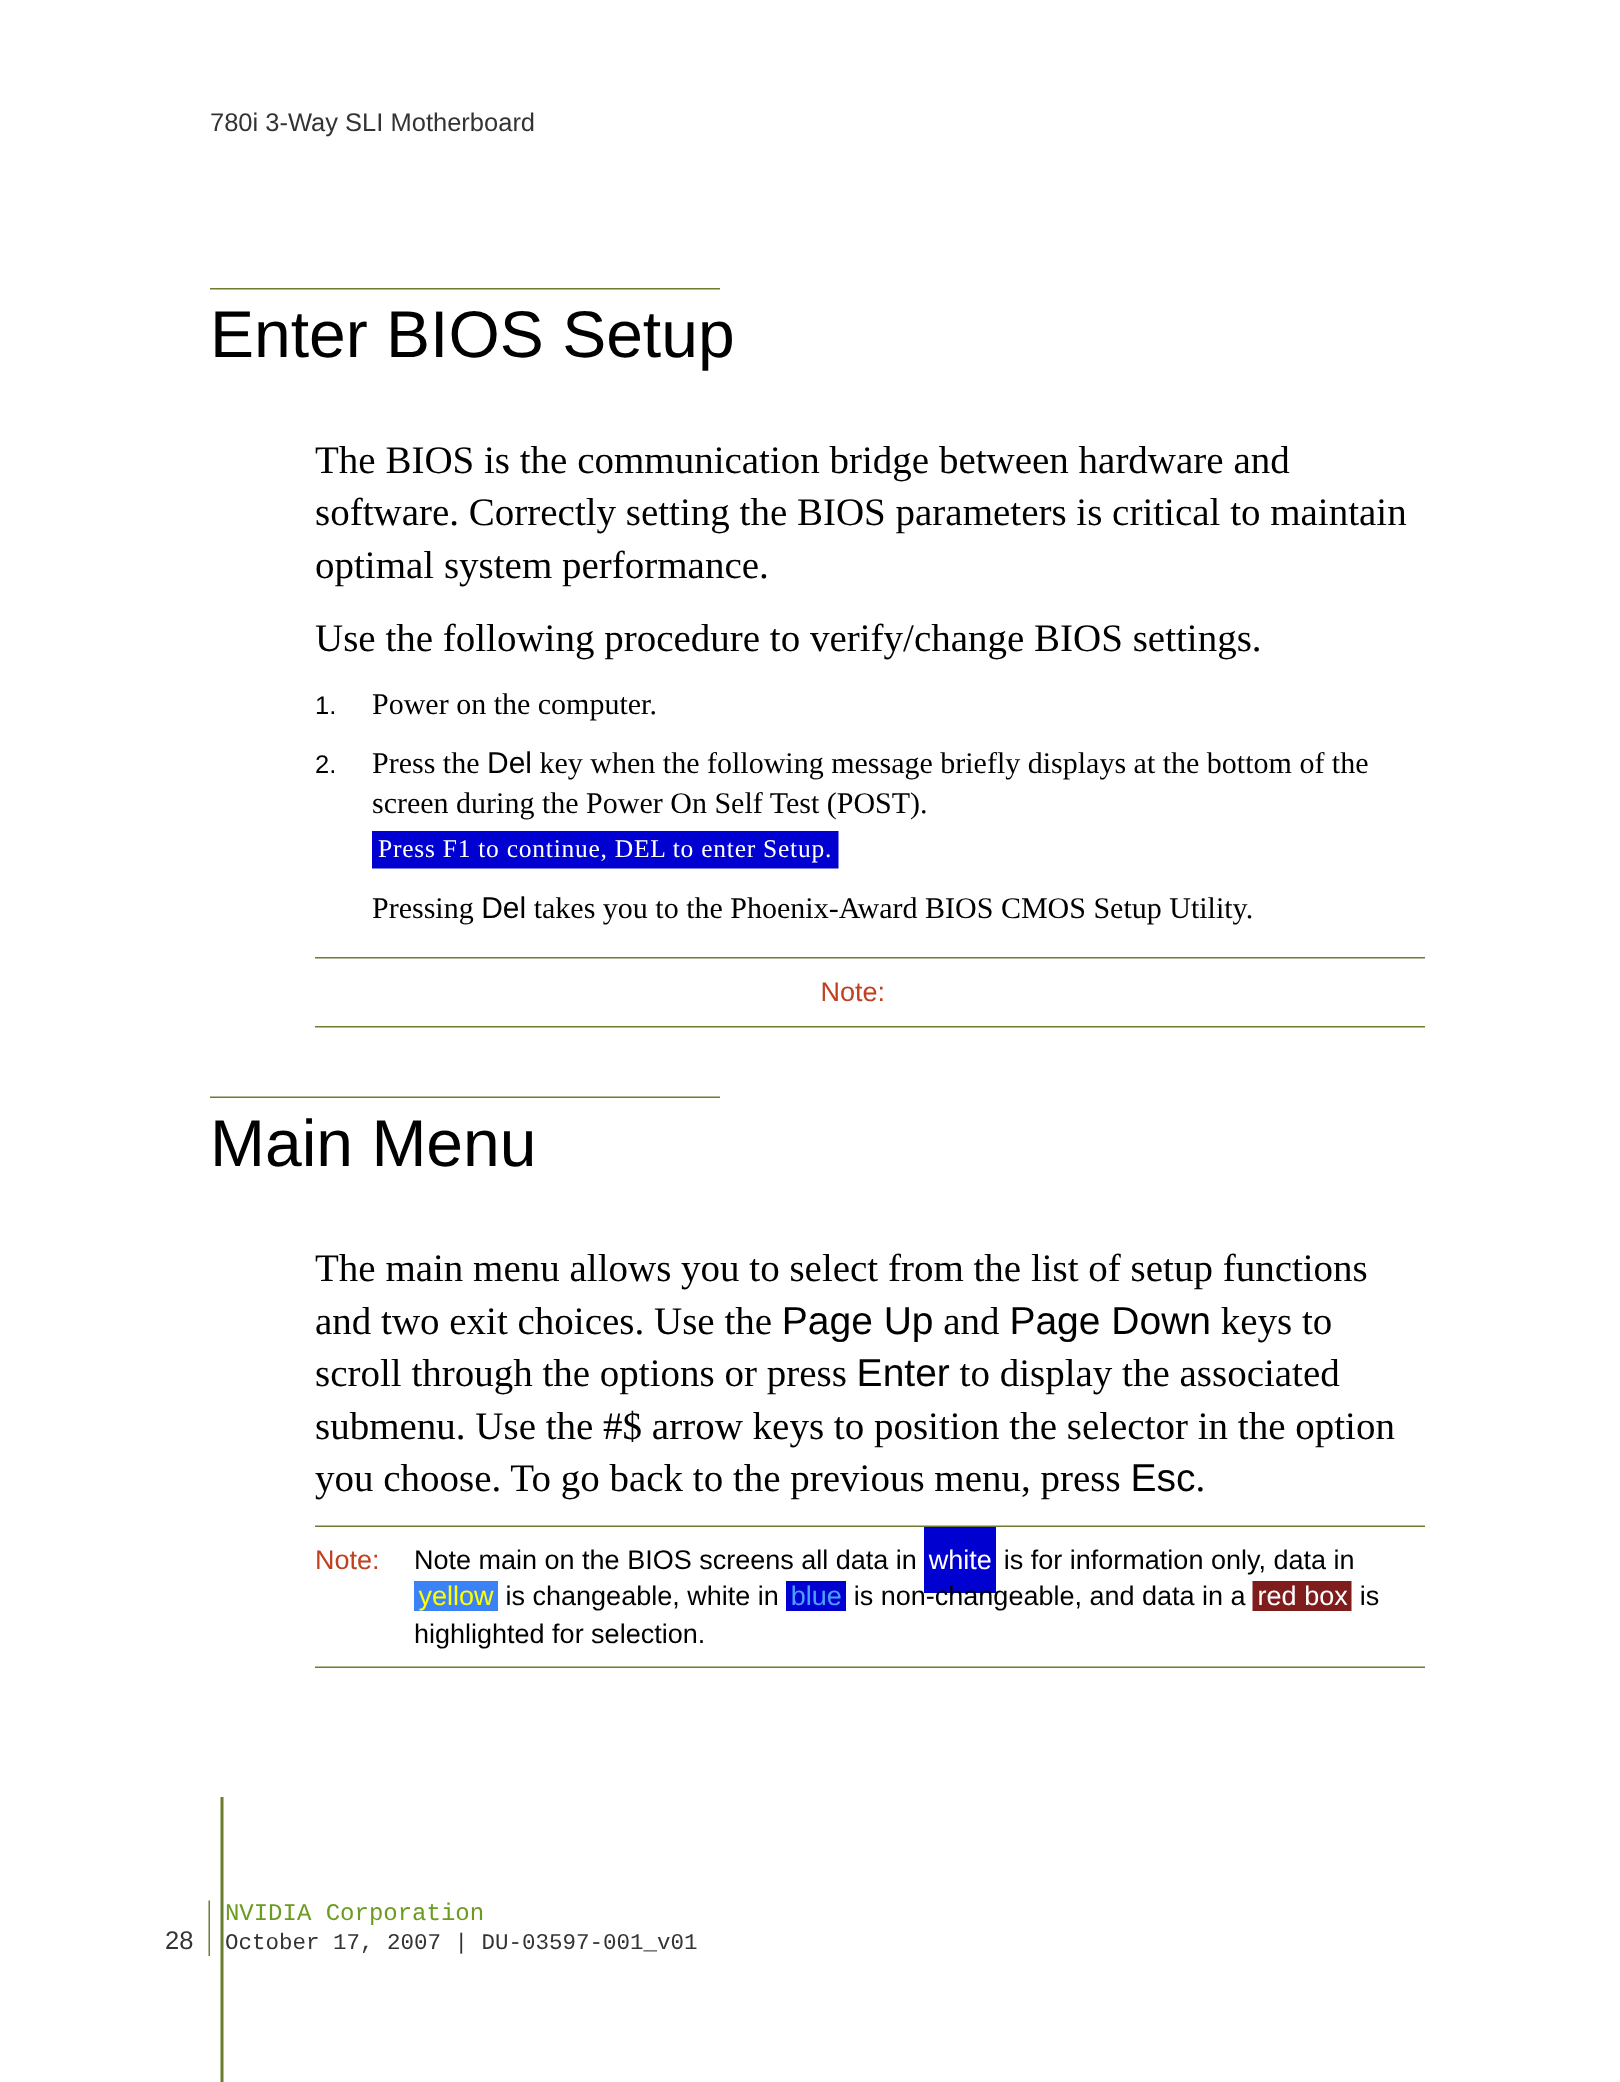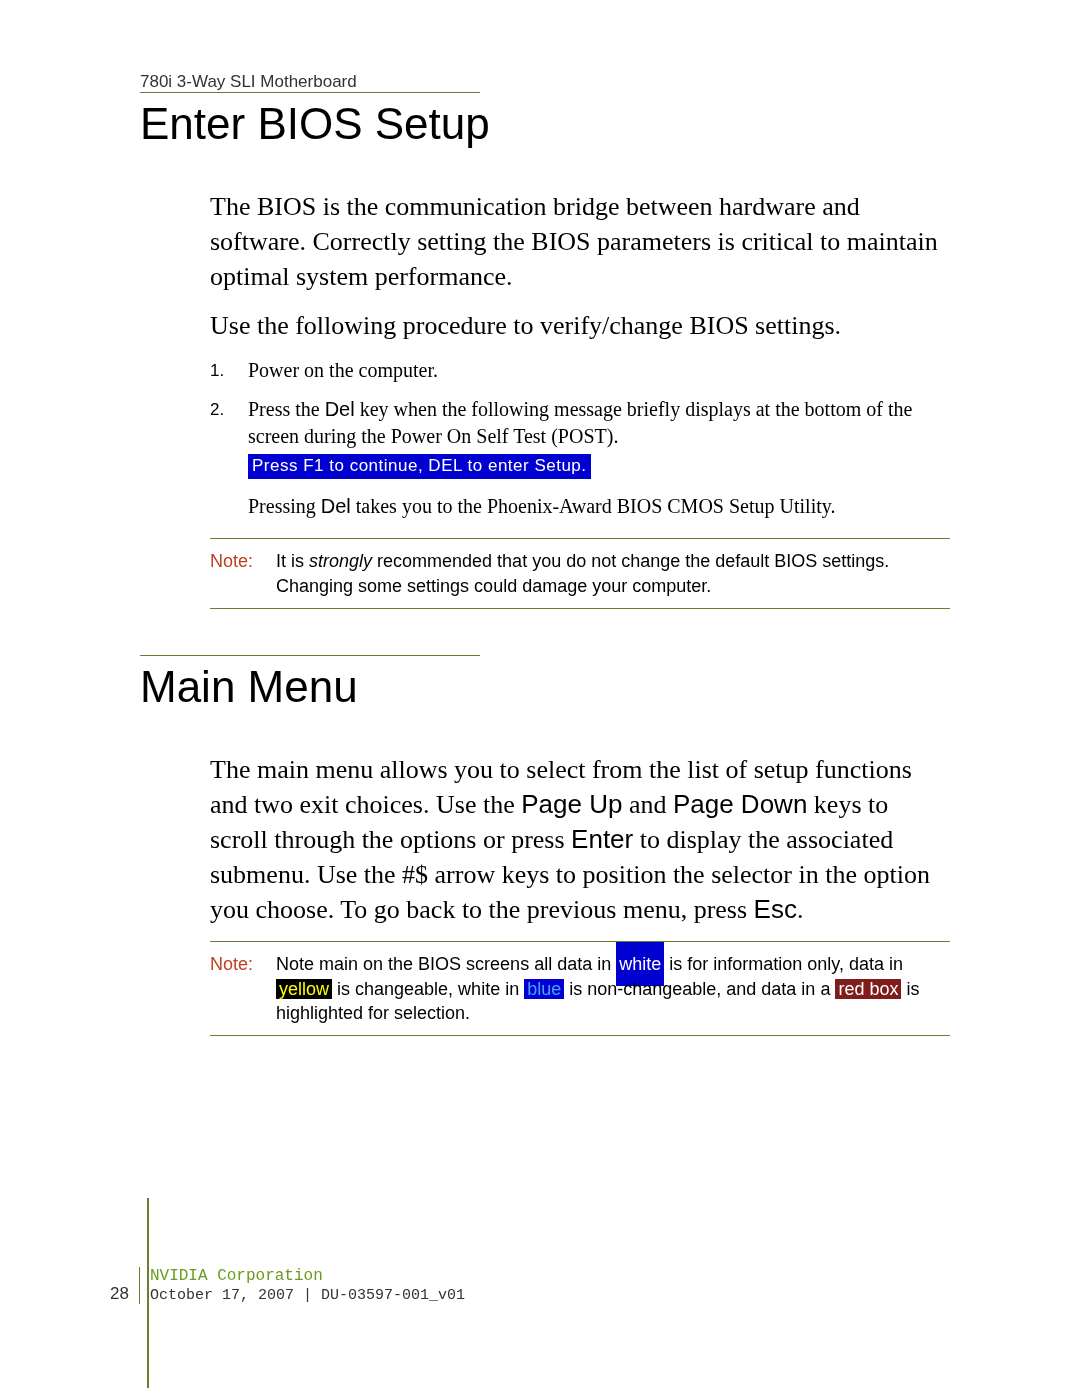--- a/index.html
+++ b/index.html
@@ -13,20 +13,21 @@
       height: 1388px;
       font-family: Georgia, 'Times New Roman', serif;
       color: #000;
       position: relative;
       padding: 72px 110px 72px 110px;
     }
     .header {
       font-family: Arial, Helvetica, sans-serif;
       font-size: 17px;
       color: #333;
+      margin-bottom: 100px;
       padding-left: 30px;
     }
     .section-rule {
       border: none;
       border-top: 1.5px solid #6b7d2e;
       width: 340px;
       margin-left: 30px;
       margin-bottom: 6px;
     }
     .section-title {
@@ -62,21 +63,21 @@
       flex-shrink: 0;
       padding-top: 3px;
     }
     .list-text {
       flex: 1;
     }
     .sans-key {
       font-family: Arial, Helvetica, sans-serif;
     }
     .code-line {
-      font-family: Liberation Sans, sans-serif;
+      font-family: Liberation Serif, serif;
       background: #0000d0;
       color: #fff;
       font-size: 17px;
       padding: 1px 4px;
       display: inline-block;
       margin-top: 4px;
       letter-spacing: 0.5px;
     }
     .sub-body {
       margin-left: 138px;
@@ -109,21 +110,21 @@
     }
     .italic {
       font-style: italic;
     }
     .hl-white {
       background: #0000d0;
       color: #fff;
       padding: 12px 3px;
     }
     .hl-yellow {
-      background: #000000;
+      background: #3b82f6;
       color: #ffff00;
       padding: 0 3px;
     }
     .hl-blue {
       background: #0000d0;
       color: #4aa0ff;
       padding: 0 3px;
     }
     .hl-redbox {
       background: #7f1d1d;
@@ -192,23 +193,20 @@
     </div>
   </div>
 </div>
 
 <p class="sub-body">
   <span>Pressing </span><span class="sans-key">Del</span><span> takes you to the Phoenix-Award BIOS CMOS Setup Utility.</span>
 </p>
 
 <div class="note-box">
   <div class="note-label">Note:</div>
-  <div class="note-body">
-    <span>It is </span><span class="italic">strongly</span><span> recommended that you do not change the default BIOS settings. Changing some settings could damage your computer.</span>
-  </div>
 </div>
 
 <hr class="section-rule">
 <h1 class="section-title">Main Menu</h1>
 
 <p class="body-text">
   <span>The main menu allows you to select from the list of setup functions and two exit choices. Use the </span><span class="sans-key">Page Up</span><span> and </span><span class="sans-key">Page Down</span><span> keys to scroll through the options or press </span><span class="sans-key">Enter</span><span> to display the associated submenu. Use the #$ arrow keys to position the selector in the option you choose. To go back to the previous menu, press </span><span class="sans-key">Esc</span><span>.</span>
 </p>
 
 <div class="note-box" style="margin-bottom:0;">

